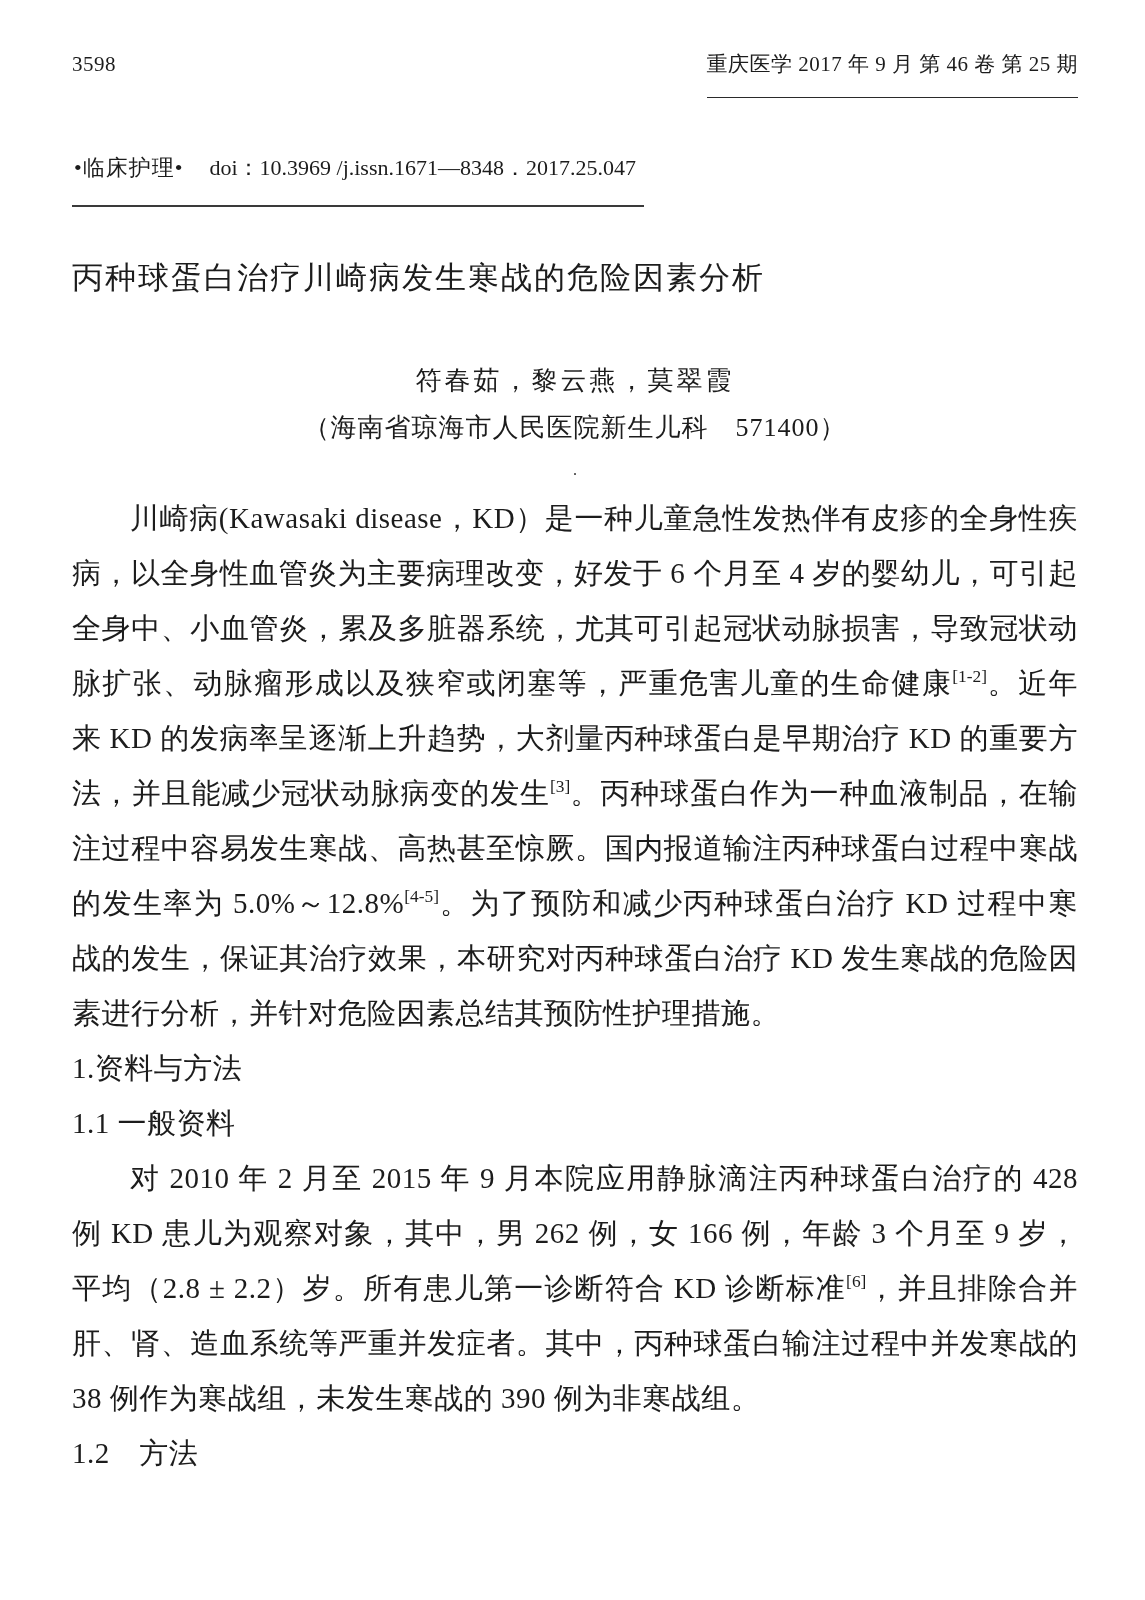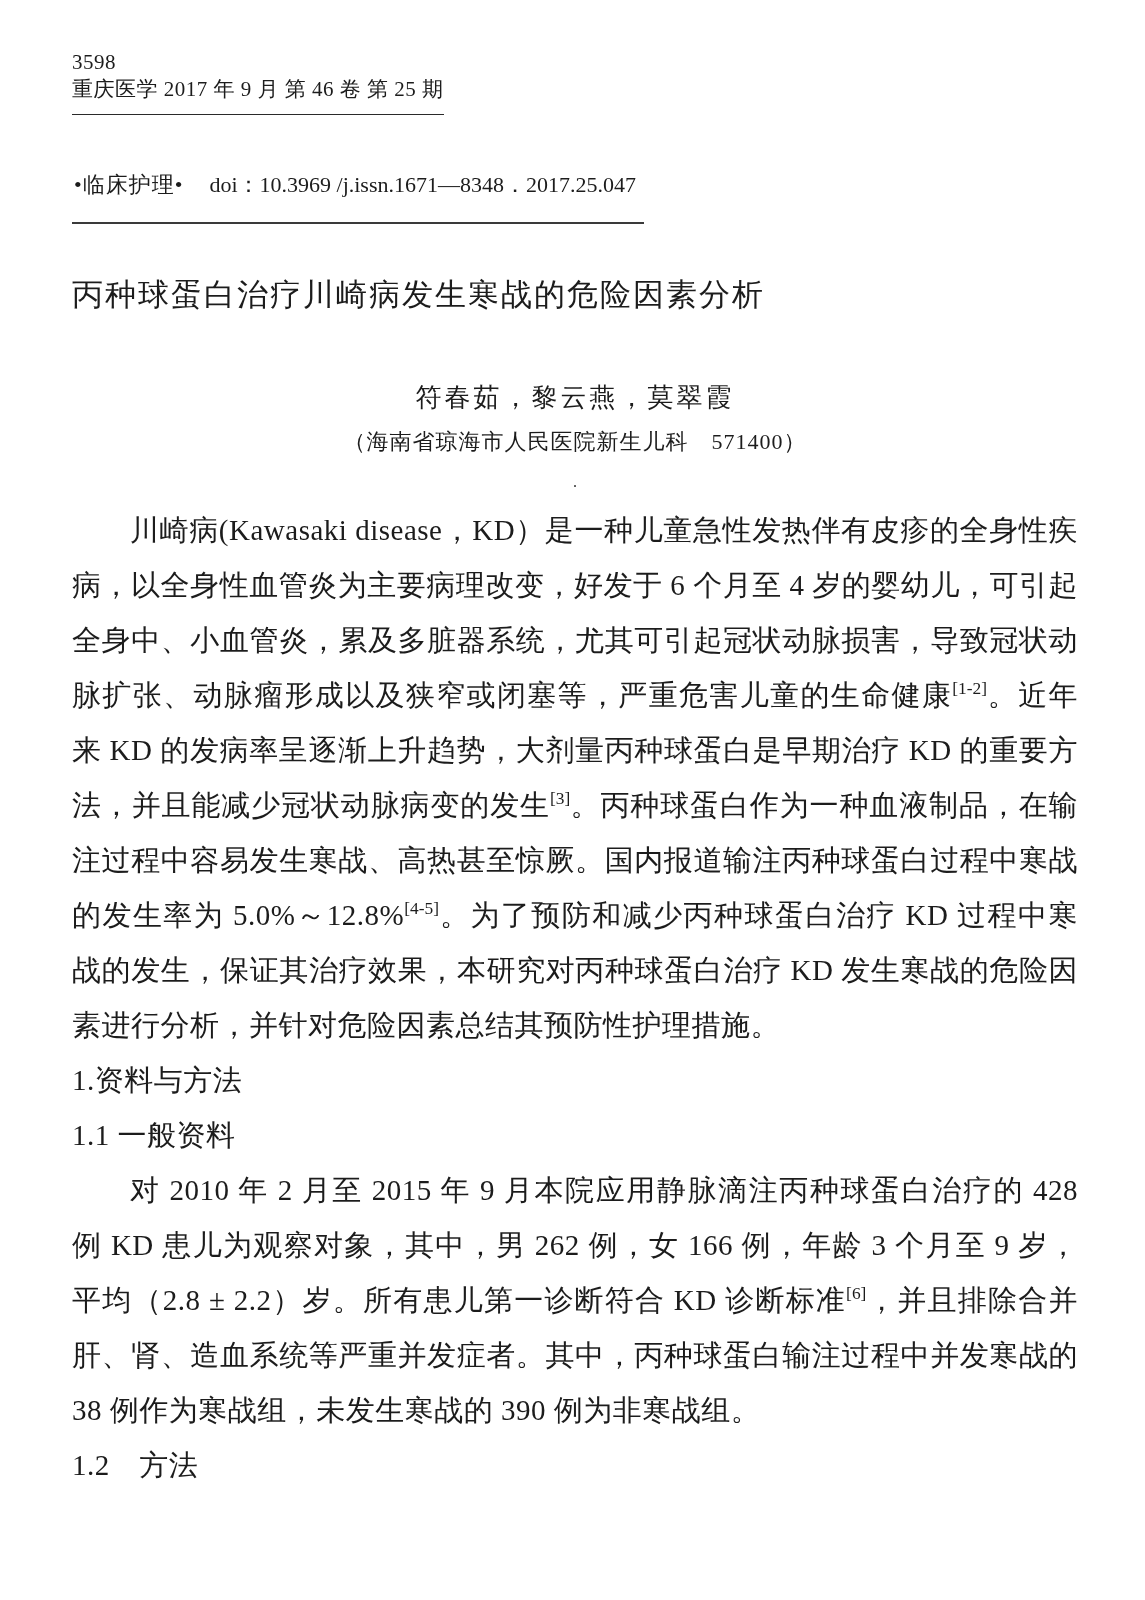--- a/index.html
+++ b/index.html
@@ -19,25 +19,24 @@
     padding: 50px 67px 0 72px;
     overflow: hidden;
   }
   
   .page-header {
     display: flex;
     justify-content: space-between;
     align-items: baseline;
     font-size: 21px;
     letter-spacing: 0.5px;
-    flex-direction: column;
   }
   .journal-citation {
     border-bottom: 1.5px solid #2a2a2a;
-    padding-bottom: 11px;
+    padding-bottom: 19px;
     text-align: right;
   }
   
   .doi-line {
     margin-top: 55px;
     font-size: 22px;
   }
   .doi-underline {
     display: inline-block;
     border-bottom: 2px solid #3a3a3a;
@@ -54,21 +53,21 @@
   }
   .authors {
     margin-top: 64px;
     text-align: center;
     font-size: 26px;
     letter-spacing: 3px;
   }
   .affiliation {
     margin-top: 12px;
     text-align: center;
-    font-size: 22px;
+    font-size: 26px;
     letter-spacing: 1px;
   }
   .meta-line {
     margin-top: 12px;
     text-align: center;
     font-size: 25px;
   }
   .meta-line .gap-sm { margin-right: 14px; }
   .meta-line .gap-lg { margin-right: 30px; }
   .separator-dot {

